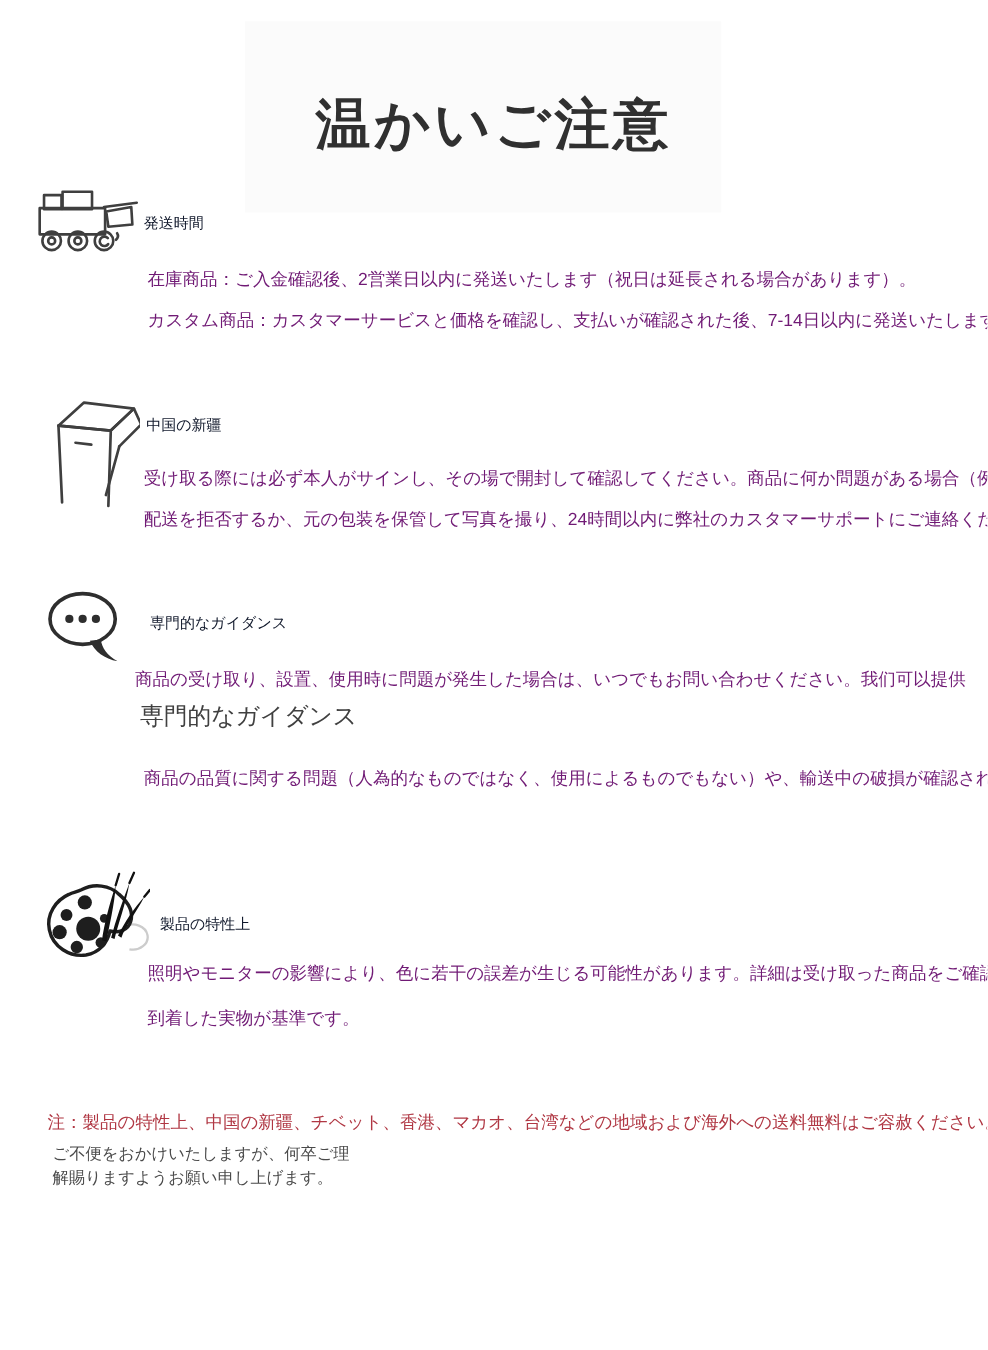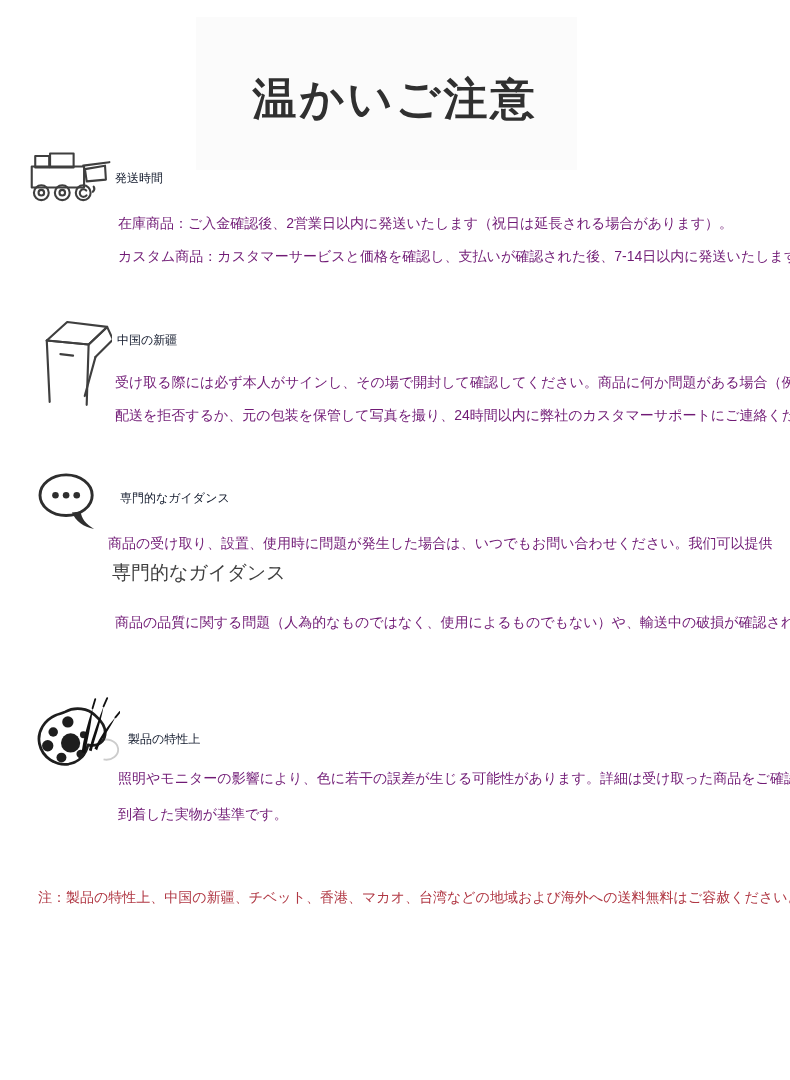--- a/index.html
+++ b/index.html
@@ -104,14 +104,16 @@
       <path d="M76,14 L80,5" stroke="#111111" stroke-width="2" stroke-linecap="round"></path>
       <path d="M66,60 C72,48 80,36 89,26 C82,40 72,52 69,62 Z" fill="#111111"></path>
       <path d="M89,26 L94,20" stroke="#111111" stroke-width="2" stroke-linecap="round"></path>
     </svg>
   </div>
   <div class="abs heading" style="left:128px; top:731px;">製品の特性上</div>
   <div class="abs line" style="left:118px; top:770px;">照明やモニターの影響により、色に若干の誤差が生じる可能性があります。詳細は受け取った商品をご確認ください</div>
   <div class="abs line" style="left:118px; top:806px;text-align:right;">到着した実物が基準です。</div>
 
   <div class="abs note-red" style="left:38px; top:889px; color:#b03743;">注：製品の特性上、中国の新疆、チベット、香港、マカオ、台湾などの地域および海外への送料無料はご容赦ください。</div>
+  <div class="abs note-gray" style="left:42px; top:913px;">ご不便をおかけいたしますが、何卒ご理</div>
+  <div class="abs note-gray" style="left:42px; top:932px;">解賜りますようお願い申し上げます。</div>
 
 </div>
 
 </body></html>

